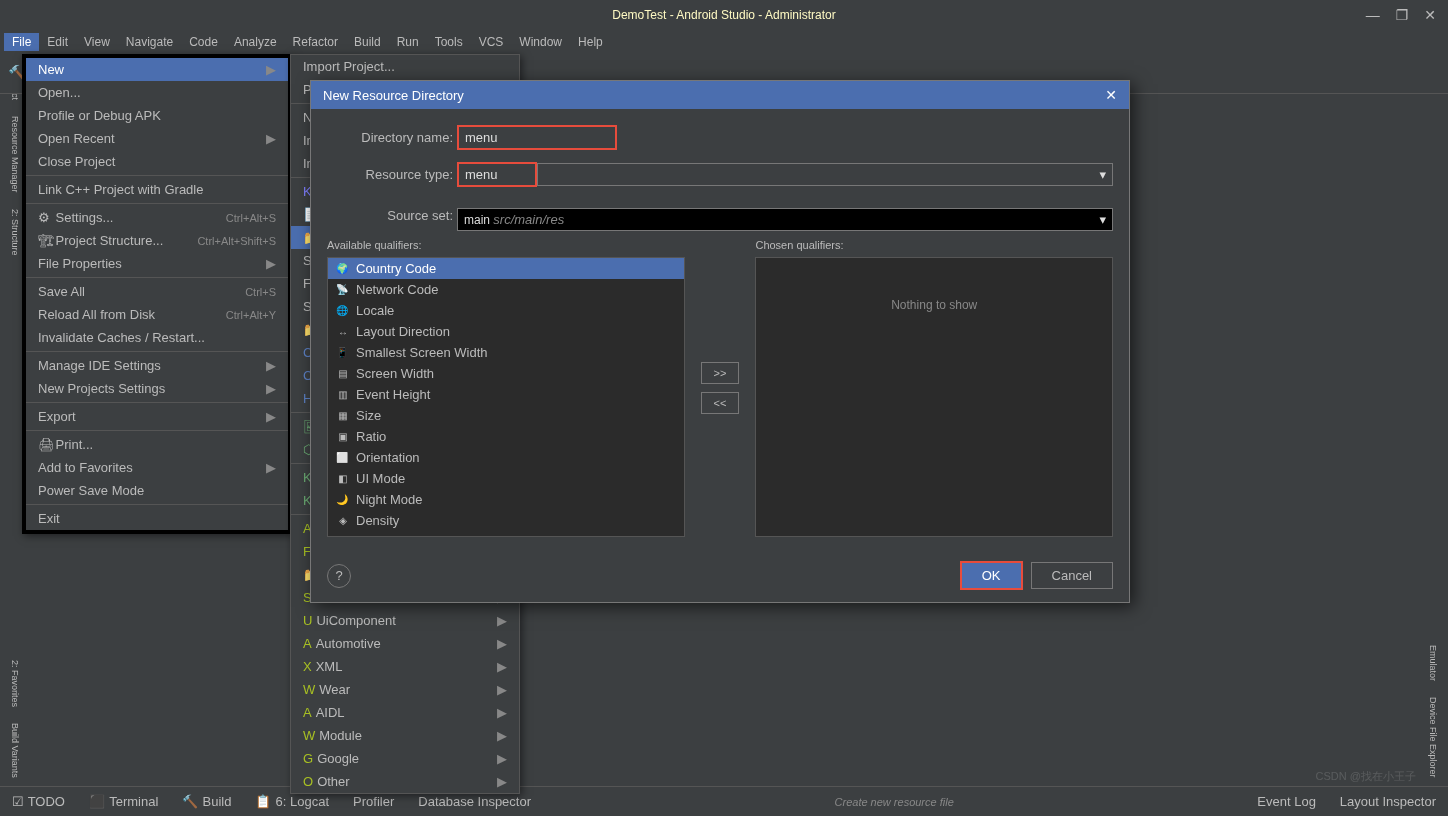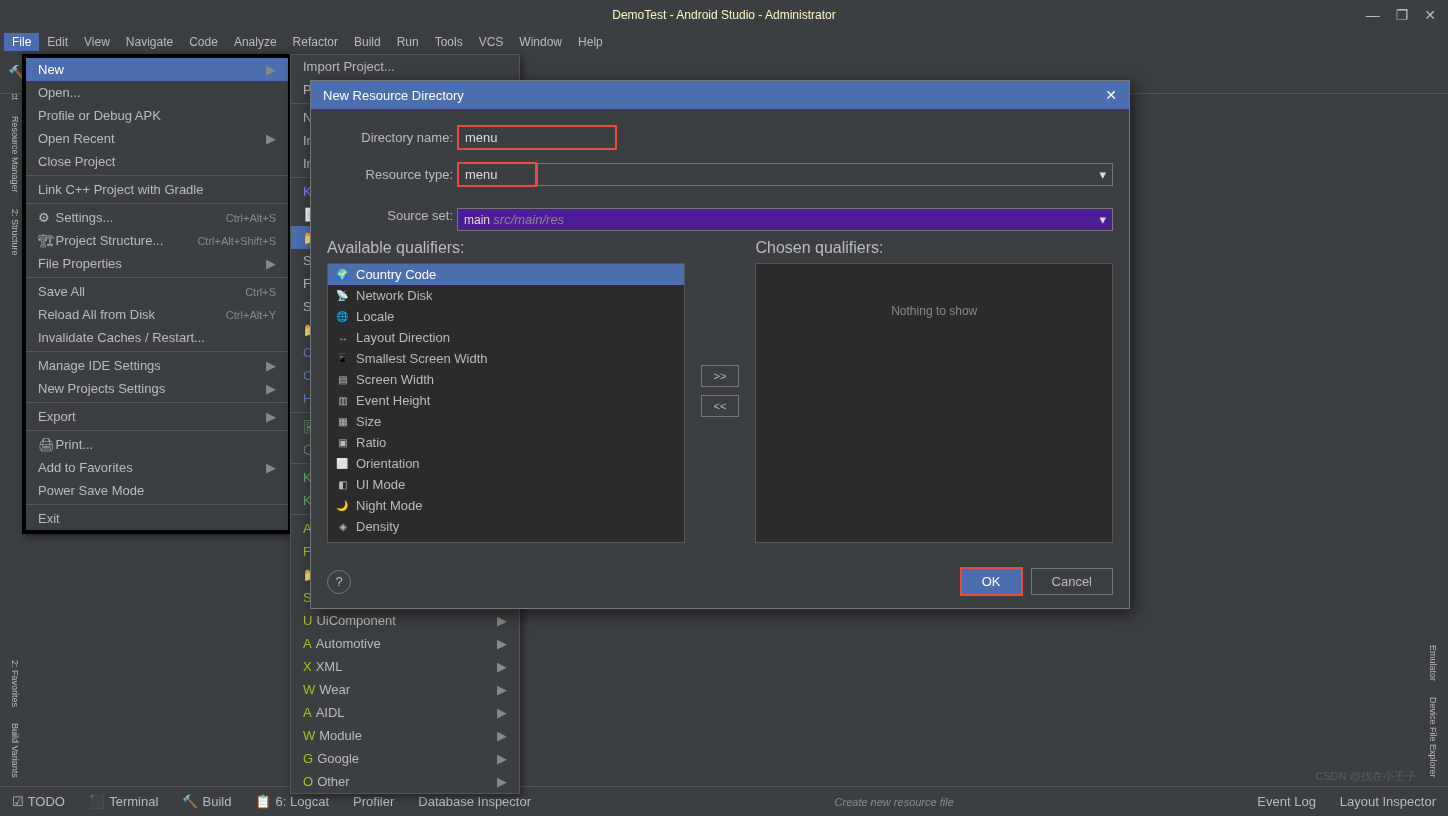--- a/index.html
+++ b/index.html
@@ -100,21 +100,21 @@
     }
     .form-select-input {
       border: 2px solid #e74c3c; background: #3c3f41; color: #ddd;
       padding: 3px 6px; font-size: 13px; width: 80px;
     }
 
     .qualifiers-section { display: flex; gap: 8px; margin-top: 8px; }
     .qualifiers-left { flex: 1; }
     .qualifiers-middle { display: flex; flex-direction: column; justify-content: center; gap: 8px; padding: 0 8px; }
     .qualifiers-right { flex: 1; }
-    .qualifiers-label { color: #bbb; margin-bottom: 6px; font-size: 16px; }
+    .qualifiers-label { color: #bbb; margin-bottom: 6px; font-size: 11px; }
     .qualifiers-list {
       border: 1px solid #555; background: #2b2b2b; height: 280px; overflow-y: auto;
     }
     .qualifier-item {
       display: flex; align-items: center; padding: 3px 8px; color: #bbb; cursor: pointer;
       gap: 6px;
     }
     .qualifier-item.selected { background: #4b6eaf; color: #fff; }
     .qualifier-icon { width: 14px; height: 14px; flex-shrink: 0; display: inline-flex; align-items: center; justify-content: center; font-size: 10px; }
 
@@ -470,37 +470,37 @@
       <span class="form-label">Resource type:</span>
       <input class="form-select-input" type="text" value="menu" style="max-width: 120px;">
       <div style="flex:1; display:flex; align-items:center; background:#3c3f41; border:1px solid #777; margin-left:0; padding:3px 6px; color:#ddd;">
         <span style="flex:1;"></span>
         <span>▾</span>
       </div>
     </div>
 
     <div class="source-set-row">
       <span class="form-label">Source set:</span>
-      <div style="flex:1; display:flex; align-items:center; background:#4c1d95; border:1px solid #777; padding:3px 6px; color:#ddd;">
+      <div style="flex:1; display:flex; align-items:center; background:#000000; border:1px solid #777; padding:3px 6px; color:#ddd;">
         <span style="flex:1; font-size:12px;">main  <span style="color:#888; font-style:italic;">src/main/res</span></span>
         <span>▾</span>
       </div>
     </div>
 
     <div class="qualifiers-section">
       <div class="qualifiers-left">
         <div class="qualifiers-label">Available qualifiers:</div>
         <div class="qualifiers-list">
           <div class="qualifier-item selected">
             <span class="qualifier-icon">🌍</span>
             <span>Country Code</span>
           </div>
           <div class="qualifier-item">
             <span class="qualifier-icon">📡</span>
-            <span>Network Disk</span>
+            <span>Network Code</span>
           </div>
           <div class="qualifier-item">
             <span class="qualifier-icon">🌐</span>
             <span>Locale</span>
           </div>
           <div class="qualifier-item">
             <span class="qualifier-icon">↔</span>
             <span>Layout Direction</span>
           </div>
           <div class="qualifier-item">

